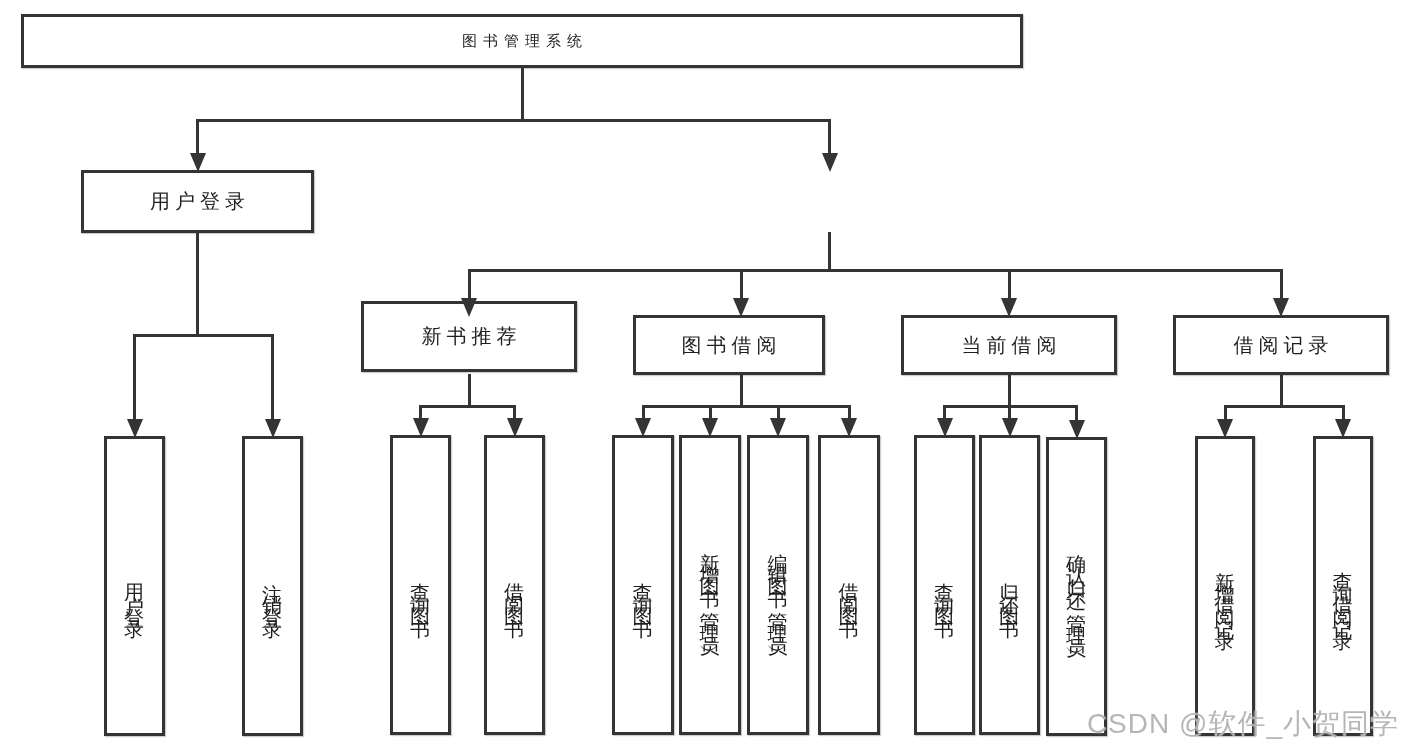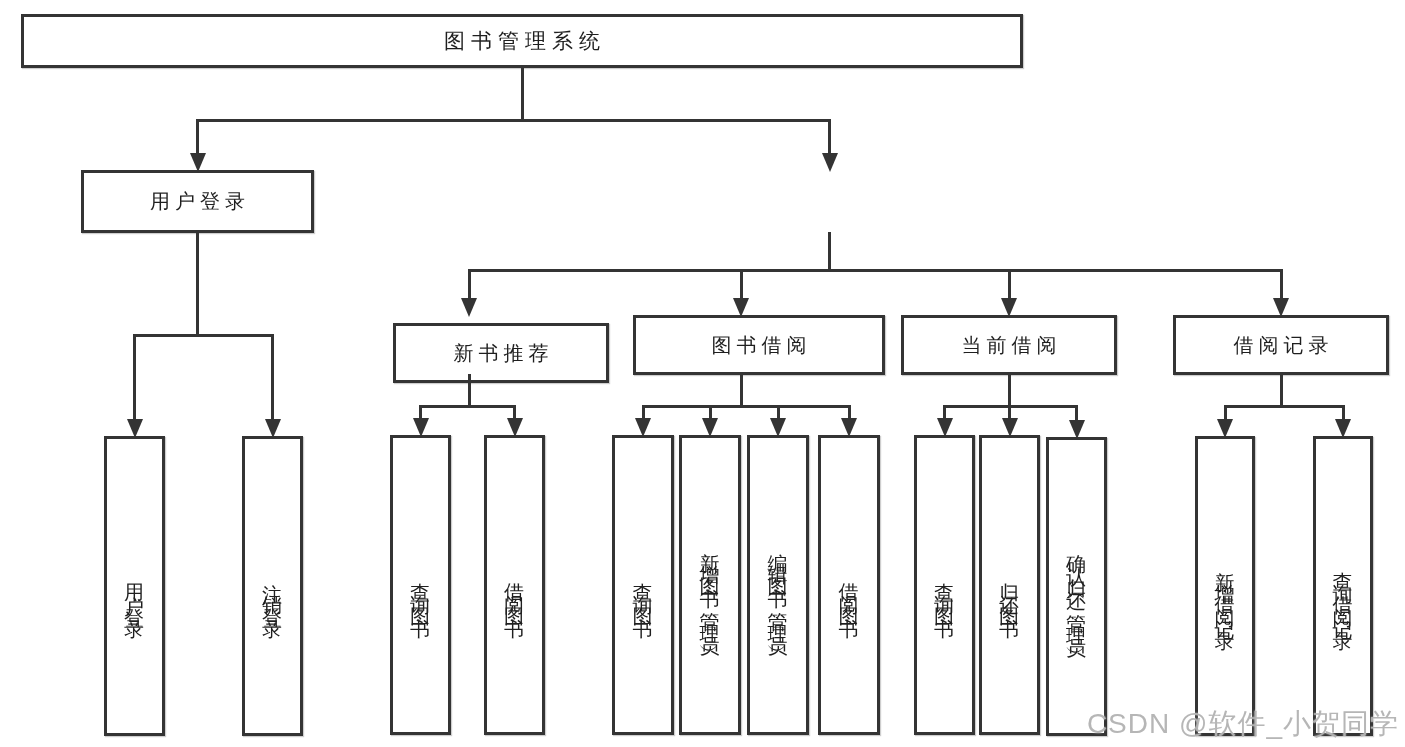--- a/index.html
+++ b/index.html
@@ -22,21 +22,21 @@
     display: flex;
     align-items: center;
     justify-content: center;
     box-shadow: 1px 1px 1px rgba(60,60,60,0.25);
   }
   .node .label {
     color: #1f1f1f;
     white-space: nowrap;
   }
   .node.h1 .label {
-    font-size: 21px;
+    font-size: 15px;
     letter-spacing: 6px;
     margin-right: -6px;
   }
   .node.h2 .label {
     font-size: 20px;
     letter-spacing: 5px;
     margin-right: -5px;
   }
   .node.v .label {
     writing-mode: vertical-rl;
@@ -78,24 +78,24 @@
 <body>
 
 <div id="canvas">
   <div id="watermark">CSDN @软件_小贺同学</div>
 <div class="node h1" style="left: 21px; top: 14px; width: 1002px; height: 54px;">
       <span class="label">图书管理系统</span>
     </div>
     <div class="node h2" style="left: 81px; top: 170px; width: 233px; height: 63px;">
       <span class="label">用户登录</span>
     </div>
-    <div class="node h2" style="left: 361px; top: 323px; width: 216px; height: 60px; margin-left: 32px;">
+    <div class="node h2" style="left: 361px; top: 301px; width: 216px; height: 71px;">
       <span class="label">新书推荐</span>
     </div>
-    <div class="node h2" style="left: 633px; top: 315px; width: 252px; height: 60px;">
+    <div class="node h2" style="left: 633px; top: 315px; width: 192px; height: 60px;">
       <span class="label">图书借阅</span>
     </div>
     <div class="node h2" style="left: 901px; top: 315px; width: 216px; height: 60px;">
       <span class="label">当前借阅</span>
     </div>
     <div class="node h2" style="left: 1173px; top: 315px; width: 216px; height: 60px;">
       <span class="label">借阅记录</span>
     </div>
     <div class="node v" style="left: 104px; top: 436px; width: 61px; height: 300px;">
       <span class="label">用户登录</span>

